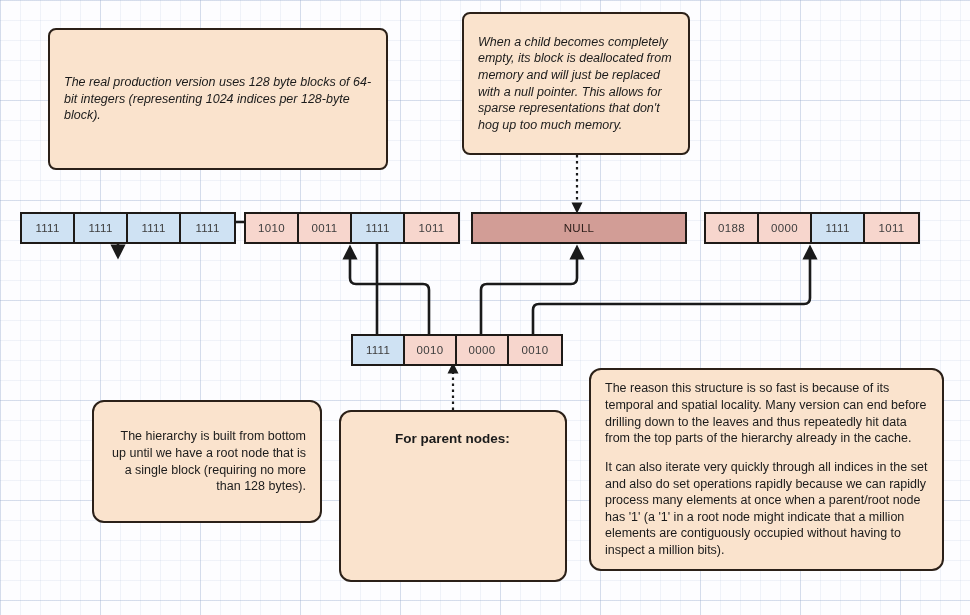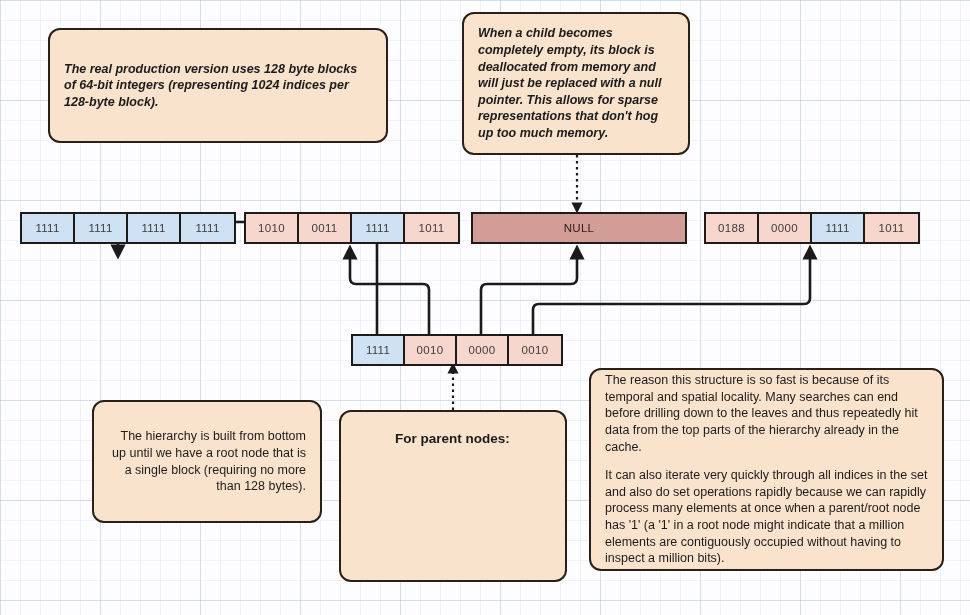--- a/index.html
+++ b/index.html
@@ -47,21 +47,21 @@
     color: #1b1b1b;
     font-size: 12.5px;
     line-height: 1.33;
     padding: 10px 14px;
     display: flex;
     flex-direction: column;
     justify-content: center;
   }
   .note p { margin: 0; }
   .note p + p { margin-top: 12px; }
-  .note.italic { font-style: italic; font-weight: bold; }
+  .note.italic { font-style: italic; font-weight: normal; border-radius: 8px; }
   .note .hdr { font-weight: bold; font-size: 13.5px; margin-bottom: 12px; padding-left: 40px; }
   .note .bitv { color: #2f6fd0; font-weight: bold; }
 
   
   .node-row {
     position: absolute;
     display: flex;
     box-sizing: border-box;
     border: 2px solid #1e1a17;
     height: 32px;
@@ -116,21 +116,21 @@
     </g>
 
     <g fill="none" stroke="#1a1a1a" stroke-width="2.2" stroke-dasharray="2.5 3.5">
 
       <path d="M 577,155 L 577,208" marker-end="url(#arrowDot)"></path>
 
       <path d="M 453,410 L 453,368" marker-end="url(#arrowDot)"></path>
     </g>
   </svg>
 
-  <div class="note italic" style="left:48px; top:28px; width:340px; height:115px;">
+  <div class="note italic" style="left:48px; top:28px; width:340px; height:142px;">
     <p>The real production version uses 128 byte blocks of 64-bit integers (representing 1024 indices per 128-byte block).</p>
   </div>
 
   <div class="note italic" style="left:462px; top:12px; width:228px; height:143px;">
     <p>When a child becomes completely empty, its block is deallocated from memory and will just be replaced with a null pointer. This allows for sparse representations that don't hog up too much memory.</p>
   </div>
 
   <div class="node-row" style="left:20px; top:212px;">
     <div class="cell blue">1111</div>
     <div class="cell blue">1111</div>
@@ -165,17 +165,17 @@
 
   <div class="note" style="left:92px; top:400px; width:230px; height:123px;text-align:right;">
     <p>The hierarchy is built from bottom up until we have a root node that is a single block (requiring no more than 128 bytes).</p>
   </div>
 
   <div class="note" style="left:339px; top:410px; width:228px; height:172px; justify-content:flex-start; padding-top:18px;">
     <div class="hdr">For parent nodes:</div>
   </div>
 
   <div class="note" style="left:589px; top:368px; width:355px; height:203px;">
-    <p>The reason this structure is so fast is because of its temporal and spatial locality. Many searches can end before drilling down to the leaves and thus repeatedly hit data from the top parts of the hierarchy already in the cache.</p>
+    <p>The reason this structure is so fast is because of its temporal and spatial locality. Many version can end before drilling down to the leaves and thus repeatedly hit data from the top parts of the hierarchy already in the cache.</p>
     <p>It can also iterate very quickly through all indices in the set and also do set operations rapidly because we can rapidly process many elements at once when a parent/root node has '1' (a '1' in a root node might indicate that a million elements are contiguously occupied without having to inspect a million bits).</p>
   </div>
 
 </div>
 
 </body></html>

